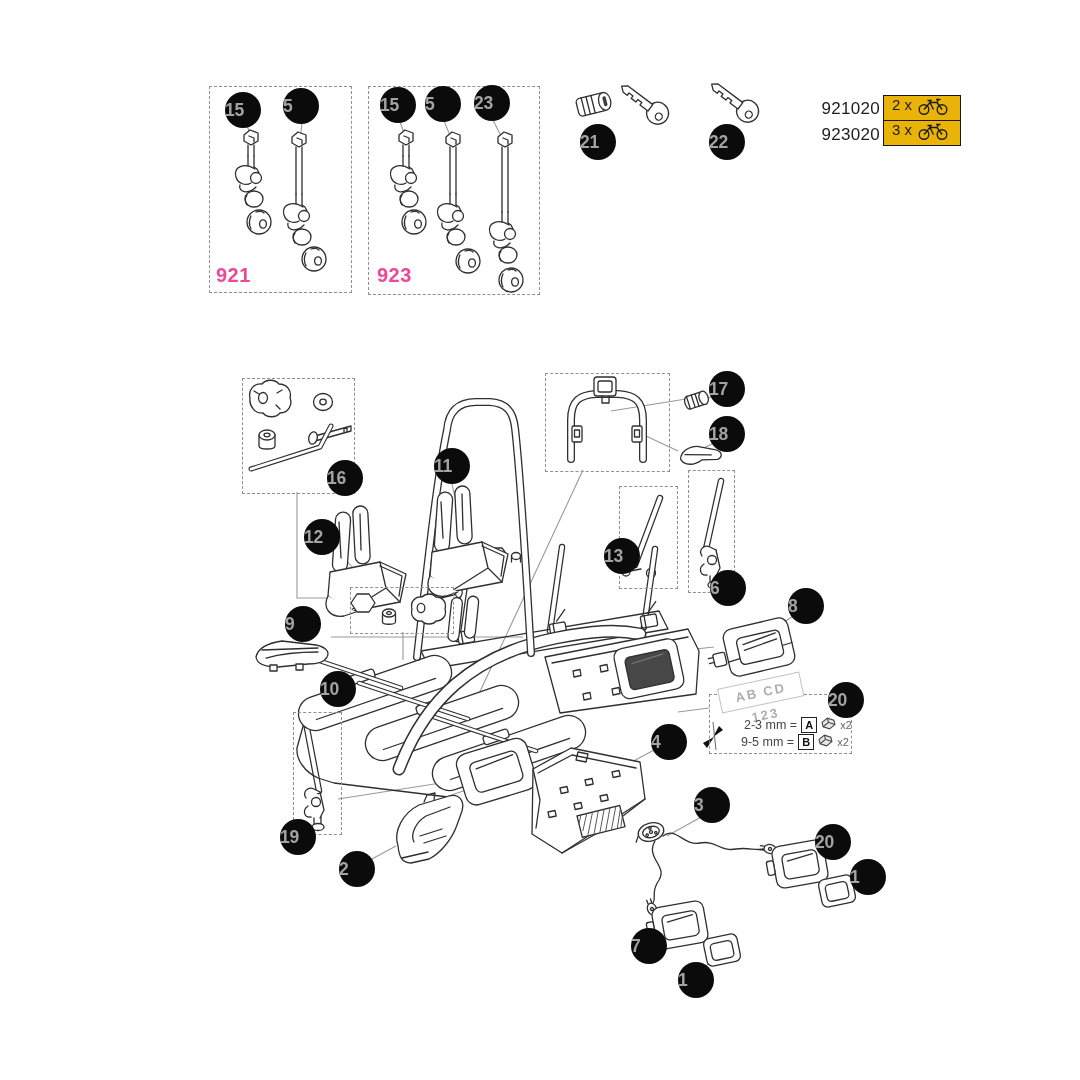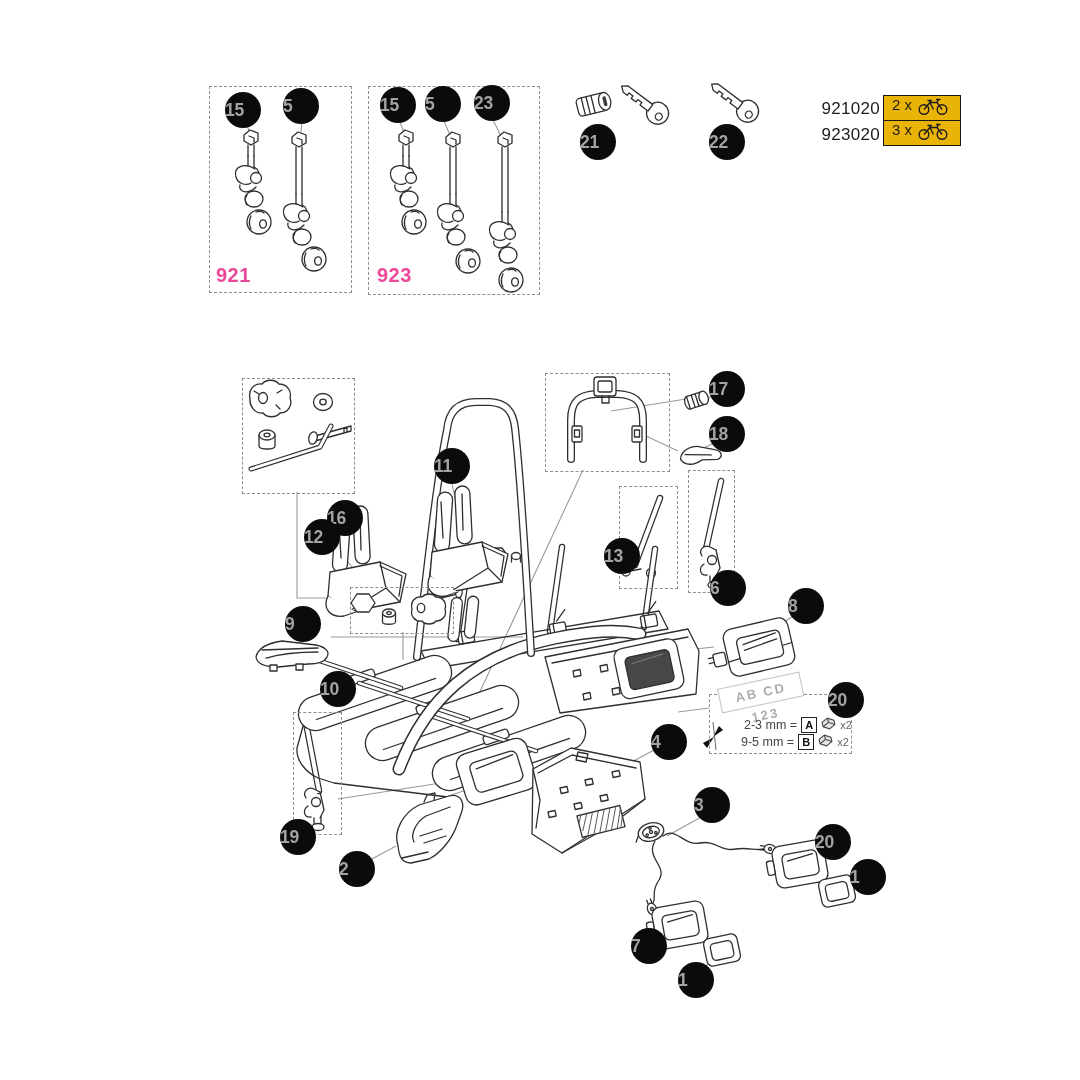--- a/index.html
+++ b/index.html
@@ -473,21 +473,21 @@
     <span class="mmcount">x2</span>
   </div>
 
   <div class="balloon" style="left:225px;top:92px;">15</div>
   <div class="balloon" style="left:283px;top:88px;">5</div>
   <div class="balloon" style="left:380px;top:87px;">15</div>
   <div class="balloon" style="left:425px;top:86px;">5</div>
   <div class="balloon" style="left:474px;top:85px;">23</div>
   <div class="balloon" style="left:580px;top:124px;">21</div>
   <div class="balloon" style="left:709px;top:124px;">22</div>
-  <div class="balloon" style="left:327px;top:460px;margin-top:40px;">16</div>
+  <div class="balloon" style="left:327px;top:460px;">16</div>
   <div class="balloon" style="left:434px;top:448px;">11</div>
   <div class="balloon" style="left:709px;top:371px;">17</div>
   <div class="balloon" style="left:709px;top:416px;">18</div>
   <div class="balloon" style="left:304px;top:519px;">12</div>
   <div class="balloon" style="left:604px;top:538px;">13</div>
   <div class="balloon" style="left:710px;top:570px;">6</div>
   <div class="balloon" style="left:285px;top:606px;">9</div>
   <div class="balloon" style="left:788px;top:588px;">8</div>
   <div class="balloon" style="left:320px;top:671px;">10</div>
   <div class="balloon" style="left:828px;top:682px;">20</div>

